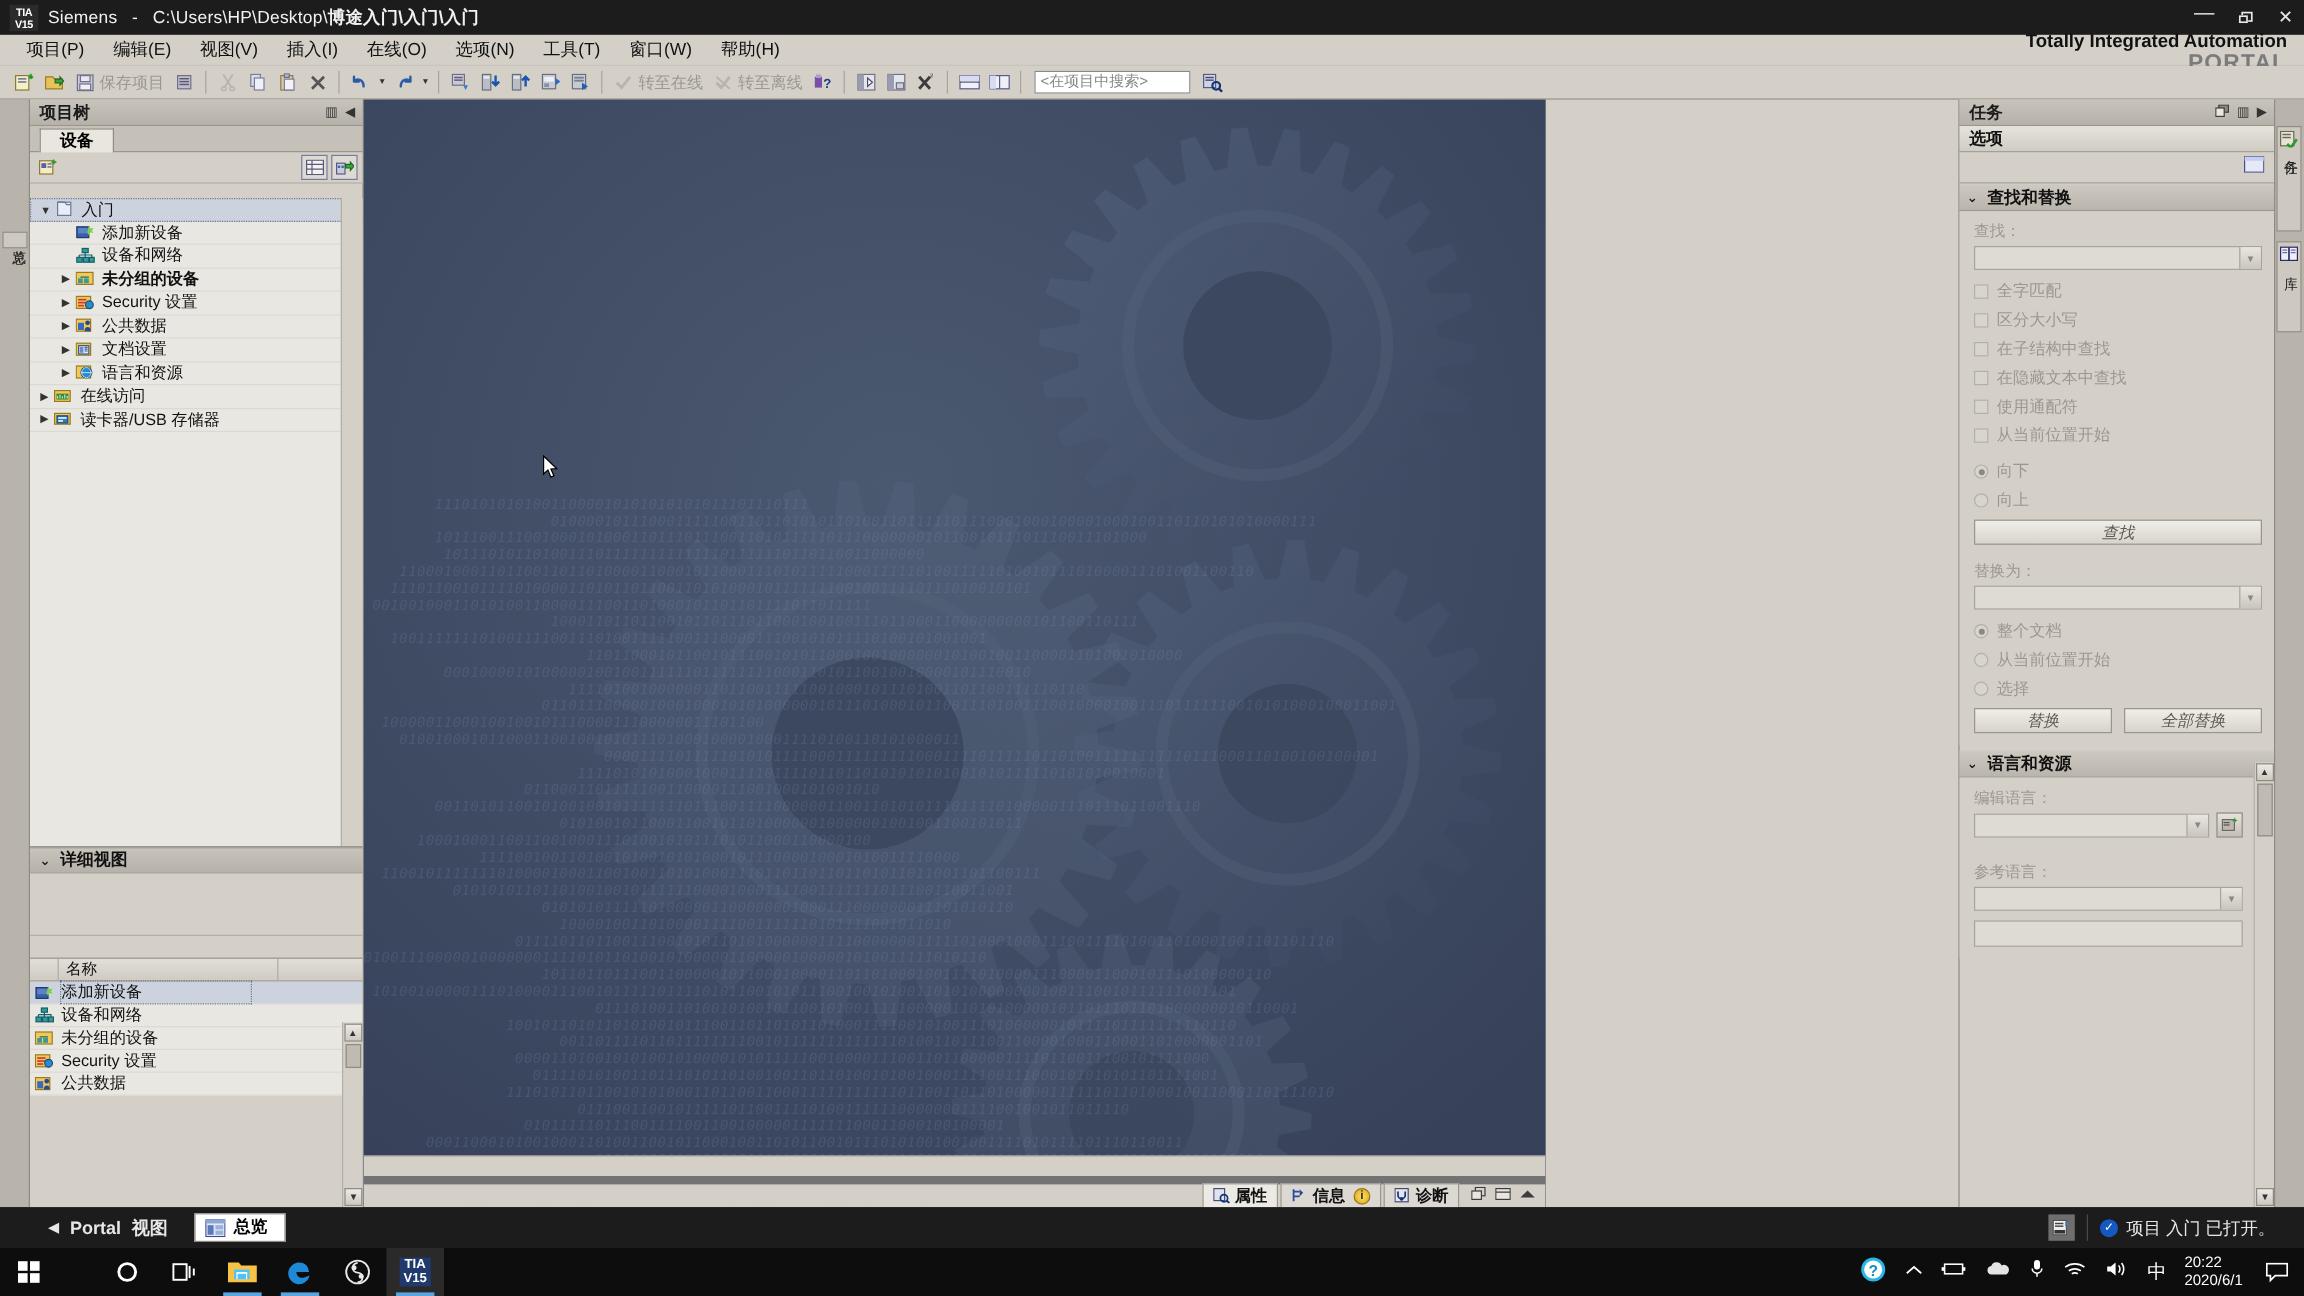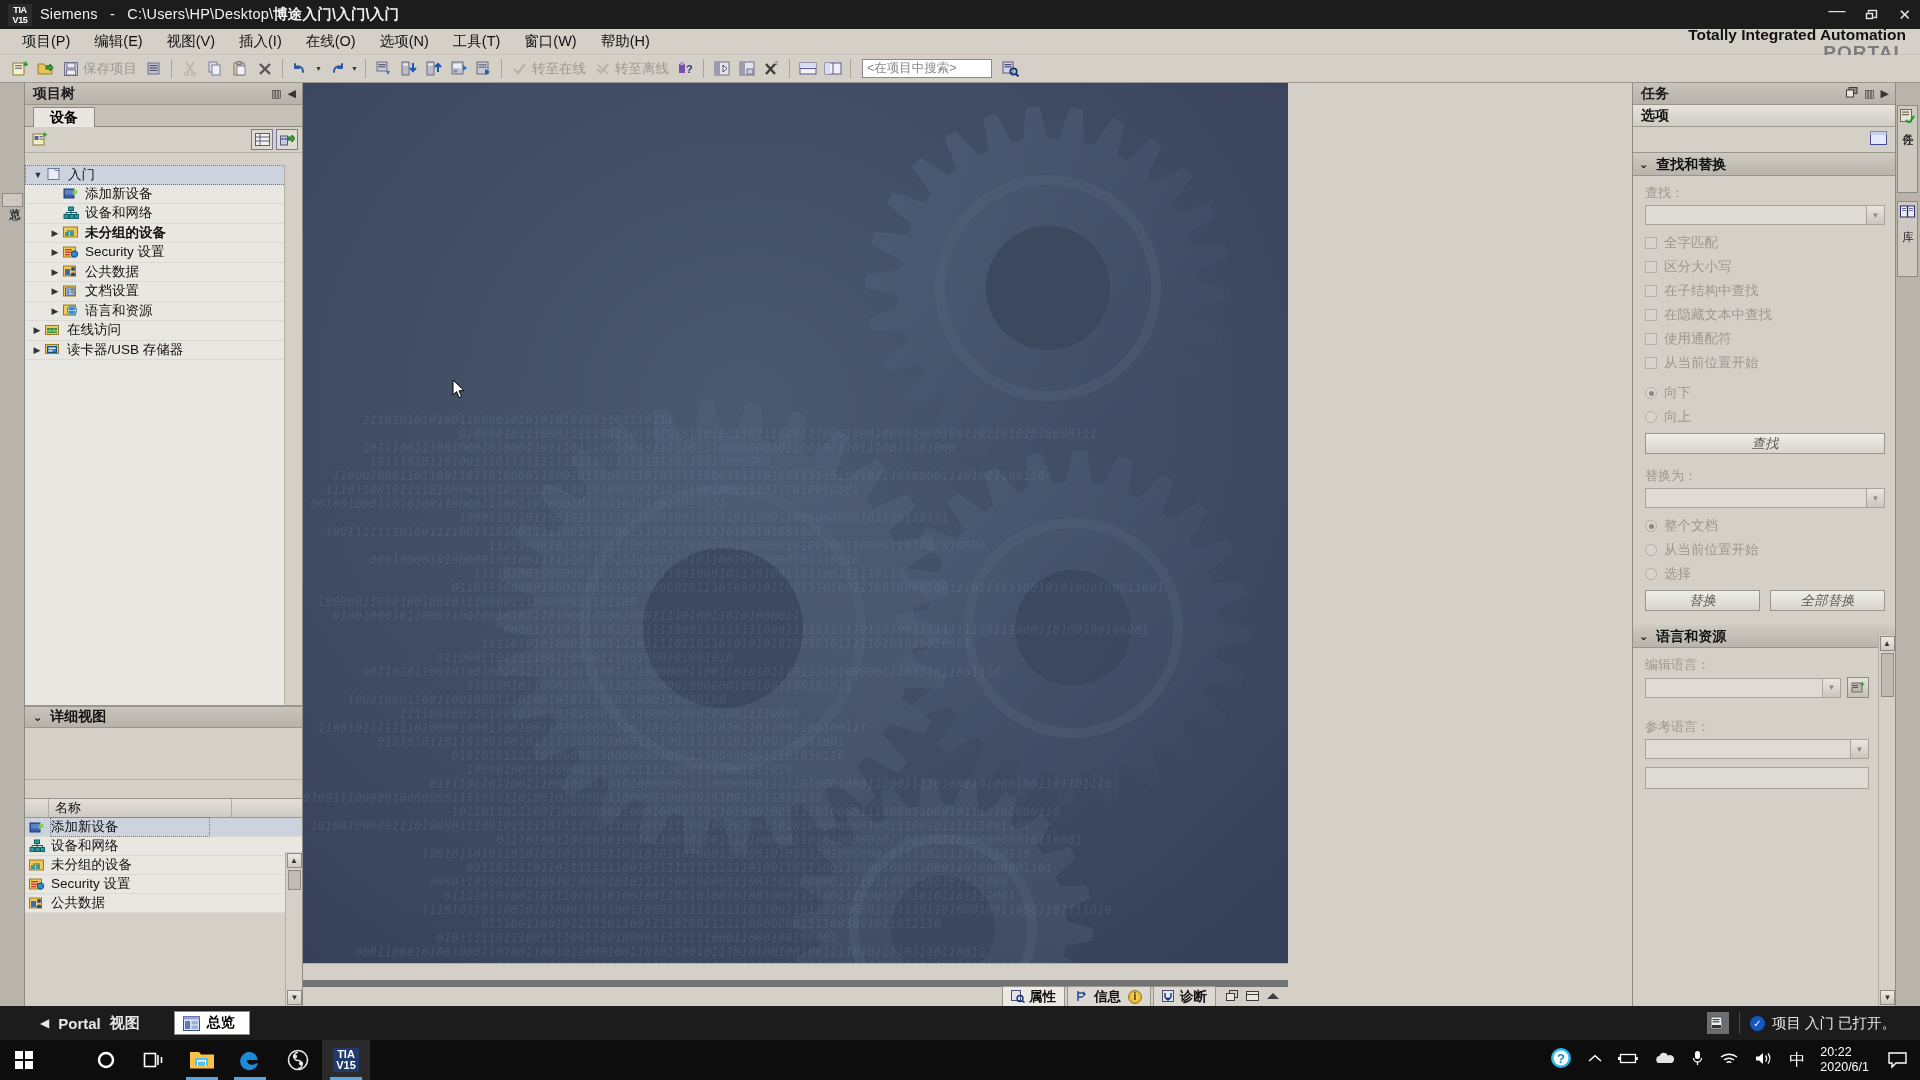--- a/index.html
+++ b/index.html
@@ -264,21 +264,21 @@
 
   
   .appstatus {
     position:absolute; left:0; top: 1006px; width: 1920px; height: 34px;
     background: #1c1c1c; color:#e7e7e7; display:flex; align-items:center;
   }
   .portal-link { display:flex; align-items:center; gap:9px; margin-left: 40px; font-size:15px; }
   .portal-link .tri { font-size: 12px; }
   .portal-link b { font-weight:bold; }
   .overview-btn {
-    margin-left: 34px; height: 24px; background:#fff; color:#000;
+    margin-left: 22px; height: 24px; background:#fff; color:#000;
     display:flex; align-items:center; gap:7px; padding: 0 14px 0 8px;
     font-size: 14px; font-weight:bold; border:1px solid #8f8b83;
   }
   .status-right { margin-left:auto; display:flex; align-items:center; gap:10px; padding-right: 24px; }
   .status-icon-box { width:22px;height:22px; background:#6e6e6e; display:flex;align-items:center;justify-content:center;}
   .status-msg { display:flex; align-items:center; gap:7px; font-size:14.5px; }
   .check-circle {
     width:15px;height:15px;border-radius:50%;background:#1558c0;color:#fff;
     display:flex;align-items:center;justify-content:center;font-size:10px;
   }

